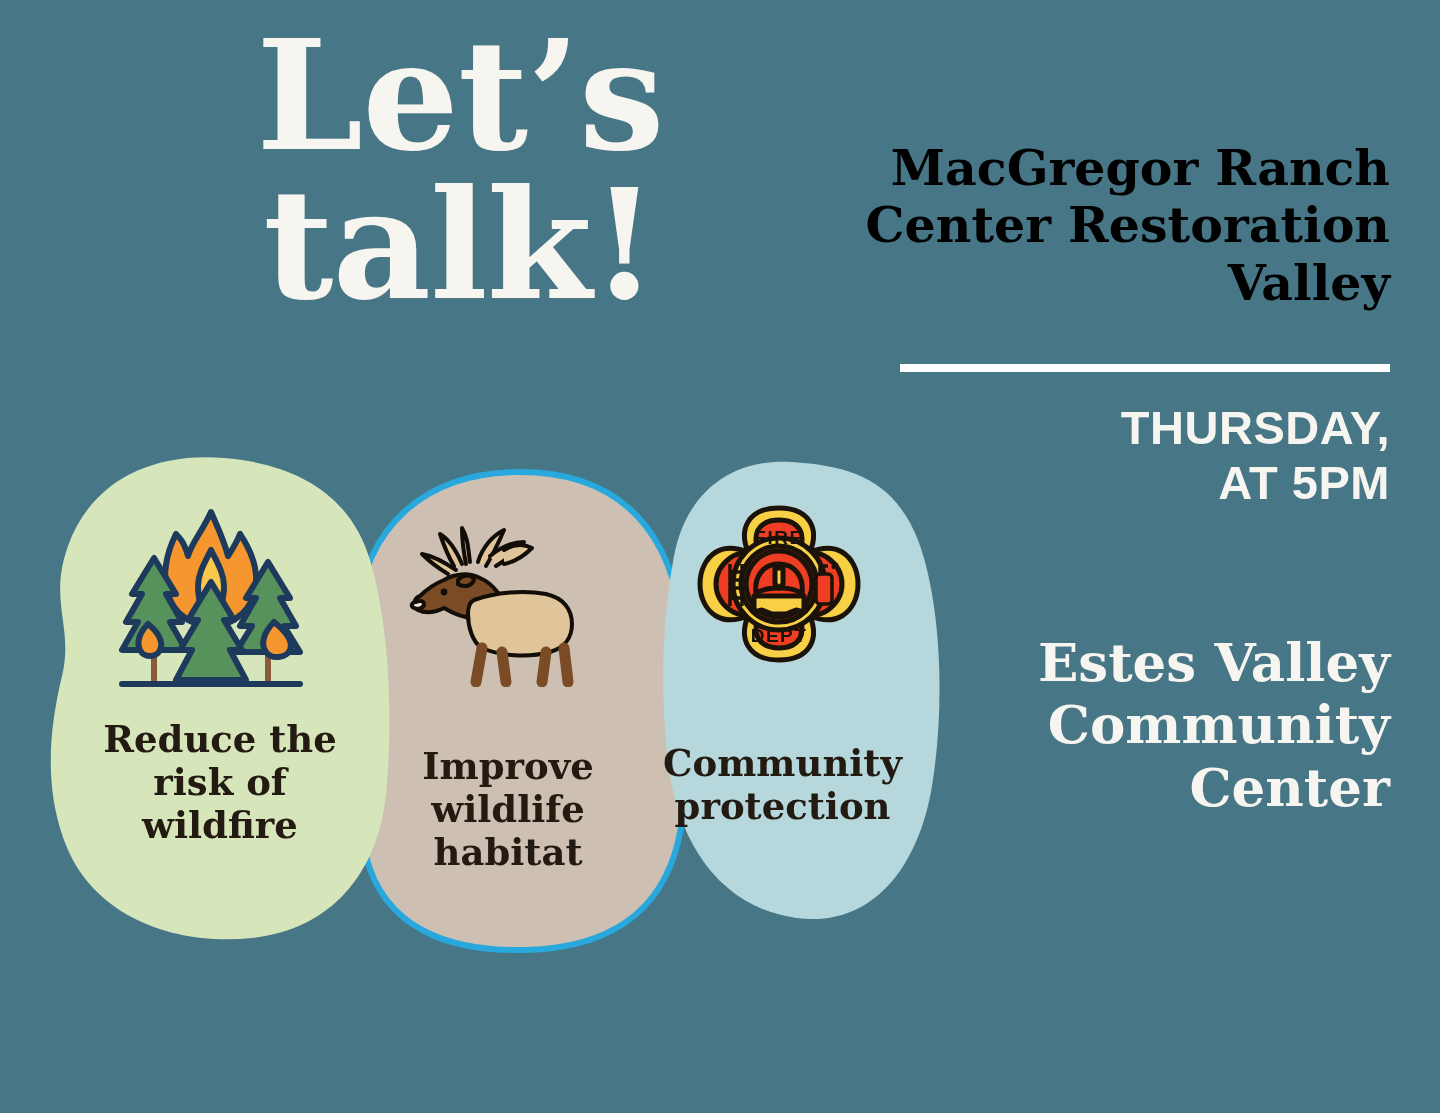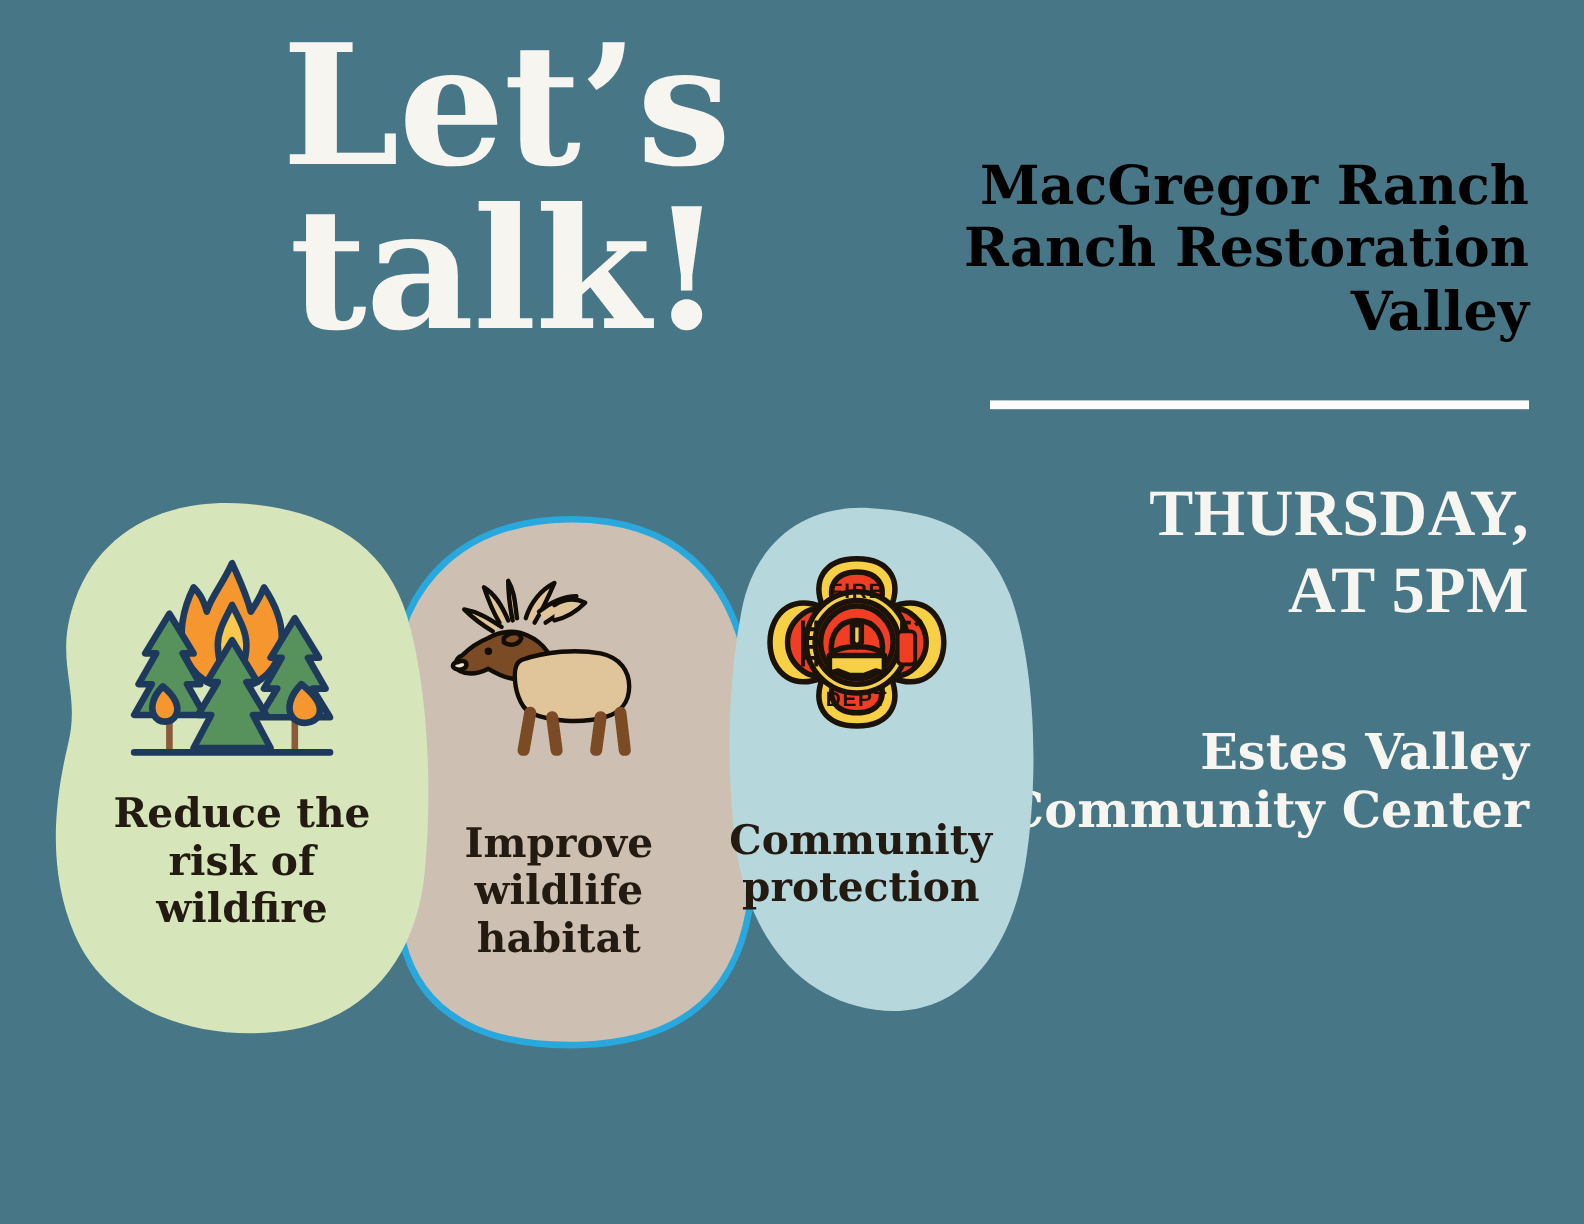--- a/index.html
+++ b/index.html
@@ -48,35 +48,35 @@
     line-height: 1.17;
     letter-spacing: 0px;
   }
   .divider {
     width: 490px;
     height: 8px;
     background: #ffffff;
     margin: 52px 0 0 auto;
   }
   .date-block {
-    margin-top: 59px;
+    margin-top: 29px;
     color: #f7f5ef;
-    font-family: Liberation Serif, serif;
-    font-weight: 700;
-    font-size: 60px;
+    font-family: Liberation Sans, sans-serif;
+    font-weight: 700;
+    font-size: 47px;
     line-height: 1.17;
     text-transform: uppercase;
     letter-spacing: 0.5px;
   }
   .venue-block {
-    margin-top: 86px;
+    margin-top: 120px;
     color: #f7f5ef;
     font-family: "DejaVu Serif", "Liberation Serif", serif;
     font-weight: 700;
-    font-size: 45px;
+    font-size: 53px;
     line-height: 1.18;
   }
 
   
   .blobs {
     position: absolute;
     left: 0px;
     top: 440px;
     width: 960px;
     height: 540px;
@@ -105,21 +105,21 @@
 <body>
 
 <div id="poster">
 
   <div class="headline">Let’s
 talk!</div>
 
   <div class="right-col">
     <div class="project-title">
       <div>MacGregor Ranch</div>
-      <div>Ranch Restoration</div>
+      <div>Center Restoration</div>
       <div>Valley</div>
     </div>
 
     <div class="divider"></div>
 
     <div class="date-block">
       <div>THURSDAY,</div>
       <div>AT 5PM</div>
     </div>
 

